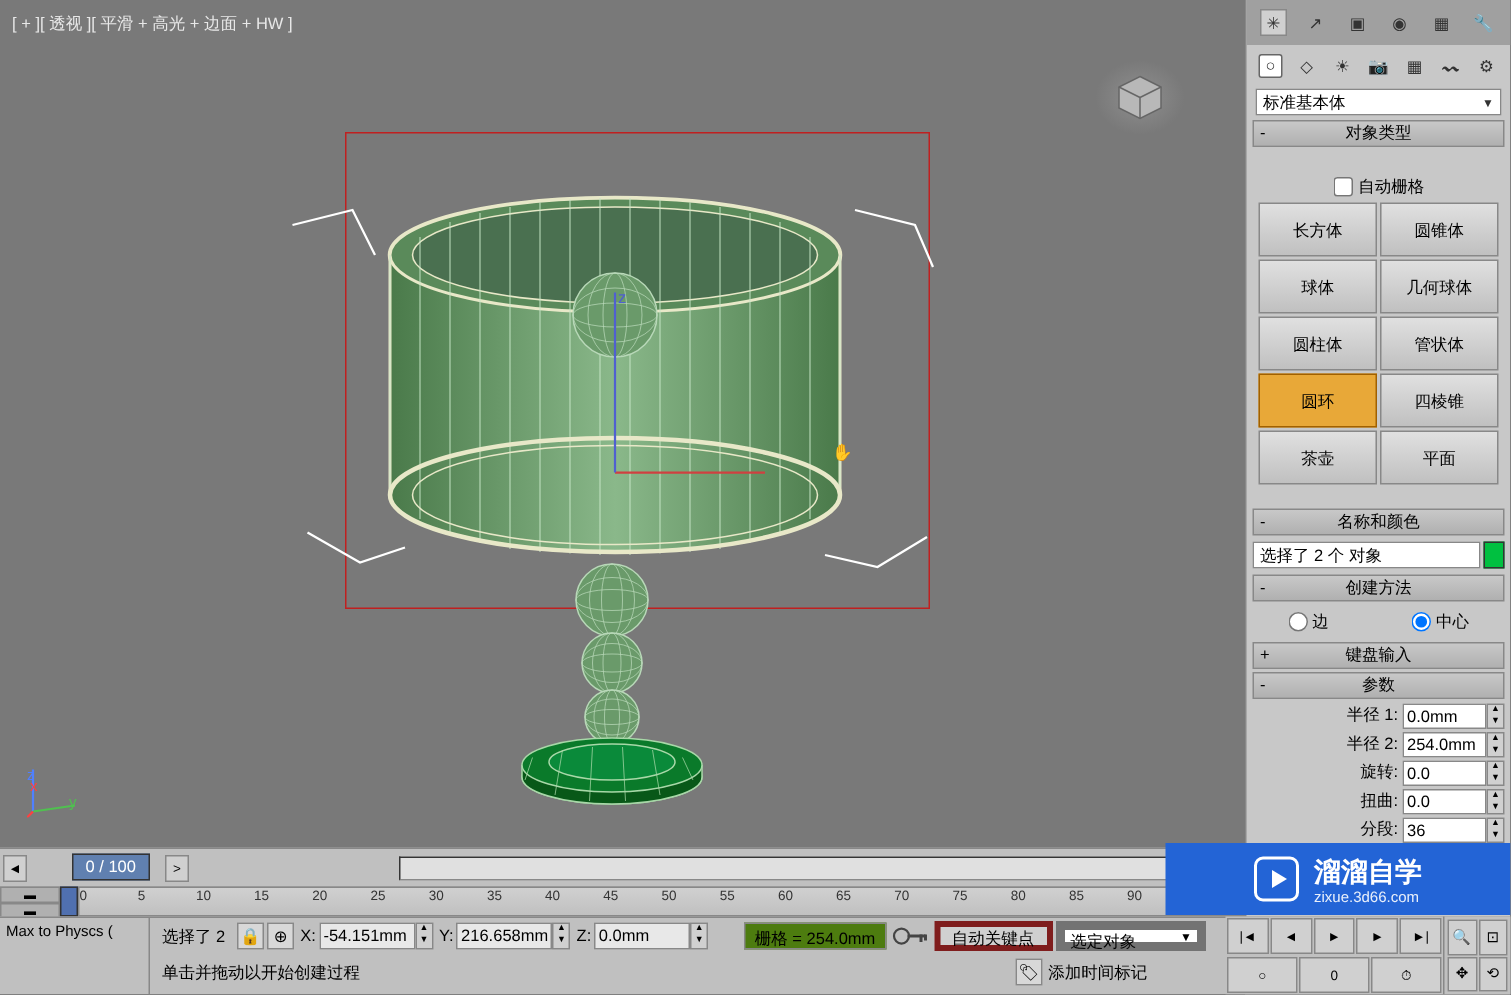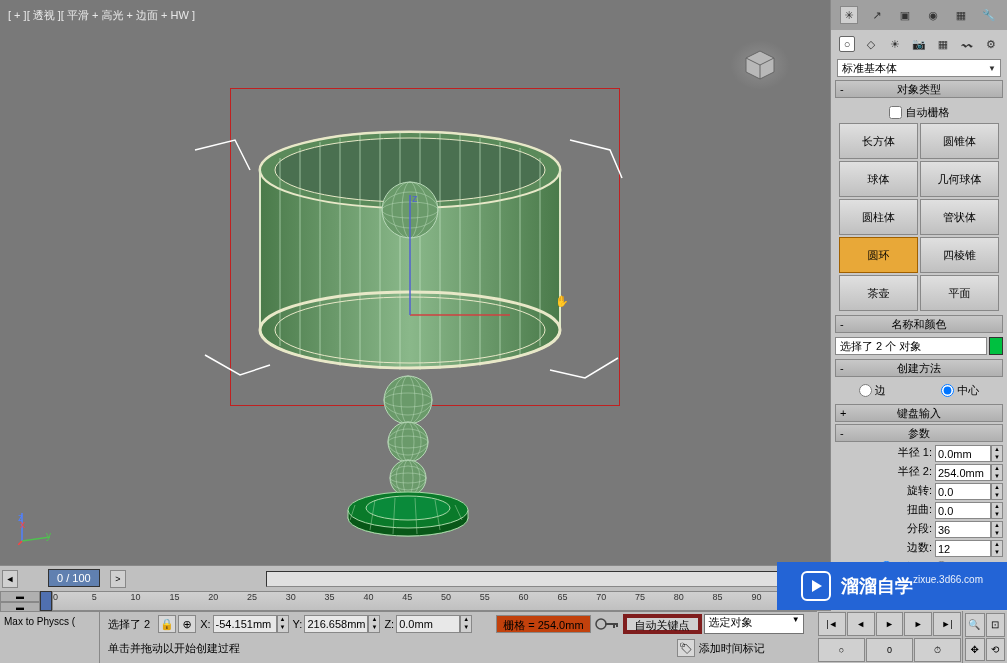--- a/index.html
+++ b/index.html
@@ -27,21 +27,21 @@
 .top-icons-row .ico { width: 18px; height: 18px; display:flex; align-items:center; justify-content:center; color:#333; border:1px solid transparent; cursor:pointer;}
 .top-icons-row .ico.active { background:#d0d0d0; border:1px solid #888;}
 .cat-icons-row { height: 24px; display:flex; align-items:center; justify-content:space-around; padding: 0 4px; margin-top:2px;}
 .cat-icons-row .ico { width: 16px; height: 16px; display:flex; align-items:center; justify-content:center; color:#333; cursor:pointer;}
 .cat-icons-row .ico.active { background:#fff; border:1px solid #666; border-radius:2px;}
 .dropdown { margin: 3px 6px; height: 18px; background:#fff; border: 1px solid #888; display:flex; align-items:center; padding: 0 4px; position: relative; cursor:pointer;}
 .dropdown::after { content:"▼"; position:absolute; right:4px; font-size:8px; color:#333;}
 
 .rollout-header { margin: 2px 4px; height: 18px; background: linear-gradient(#c8c8c8,#b0b0b0); border: 1px solid #888; text-align: center; line-height: 16px; position:relative; cursor:pointer;}
 .rollout-header .toggle { position:absolute; left:4px; }
-.section { margin: 4px 4px; }
+.section { margin: 16px 4px; }
 .checkbox-row { display:flex; align-items:center; justify-content:center; padding: 3px 0;}
 .checkbox-row input { margin-right: 4px; }
 .btn-grid { display:grid; grid-template-columns: 1fr 1fr; gap: 2px; padding: 0 4px;}
 .btn-grid button { height: 36px; background: linear-gradient(#e0e0e0,#c0c0c0); border: 1px solid #888; cursor:pointer; font-size:11px;}
 .btn-grid button.selected { background: #e8a838; border: 1px solid #a06000;}
 .color-row { display:flex; gap:2px; padding: 2px 4px; }
 .color-row input { flex:1; height:18px; background:#fff; border:1px solid #888; padding:0 4px; font-size:11px;}
 .color-swatch { width: 20px; height:18px; background:#00c040; border:1px solid #333;}
 .radio-row { display:flex; justify-content:space-around; padding: 4px 0;}
 .radio-row label { display:flex; align-items:center; gap:3px;}
@@ -71,33 +71,33 @@
 .status-bar { position:absolute; left:0; top:611px; width:1007px; height:52px; background:#c0c0c0; border-top:1px solid #888; display:flex;}
 .status-left { width: 100px; height: 100%; border-right:1px solid #888; padding:4px; font-size:10px;}
 .status-mid { flex:1; display:flex; flex-direction:column;}
 .status-row1 { height: 24px; display:flex; align-items:center; gap:2px; padding: 2px;}
 .status-row2 { height: 24px; display:flex; align-items:center; gap:4px; padding: 2px;}
 .coord-group { display:flex; align-items:center; }
 .coord-group .cl { padding: 0 2px;}
 .coord-group input { width: 64px; height:18px; background:#e8e8e8; border:1px solid #888; padding:0 2px;}
 .coord-group .sp { width:12px; height:18px; background:#d0d0d0; border:1px solid #888; display:flex; flex-direction:column;}
 .coord-group .sp div {flex:1; font-size:6px; text-align:center; line-height:7px;}
-.grid-val { height:18px; background:#c2410c; border:1px solid #888; padding:2px 6px;}
+.grid-val { height:18px; background:#4d7c0f; border:1px solid #888; padding:2px 6px;}
 .sel-text { padding: 0 6px;}
 .lock-icon, .misc-icon { width:18px; height:18px; border:1px solid #888; background:#d8d8d8; display:flex; align-items:center; justify-content:center; cursor:pointer;}
 .prompt-text { padding: 2px 6px; flex:1;}
 .autokey-btn { height:20px; padding: 0 8px; background:#d0d0d0; border:4px solid #7f1d1d; cursor:pointer;}
-.sel-mode { height:20px; width:100px; background:#fff; border:1px solid #737373; padding:0 4px; position:relative;}
+.sel-mode { height:20px; width:100px; background:#fff; border:6px solid #737373; padding:0 4px; position:relative;}
 .sel-mode::after{content:"▼"; position:absolute; right:3px; font-size:8px;}
 
 
 .watermark { position:absolute; right:0; bottom:53px; width:230px; height:48px; background:#2364d6; color:#fff; display:flex; align-items:center; justify-content:center; gap:10px;}
 .watermark .play { width:30px; height:30px; border:2px solid #fff; border-radius:6px; display:flex; align-items:center; justify-content:center;}
 .watermark .play::after { content:""; border-left:10px solid #fff; border-top:6px solid transparent; border-bottom:6px solid transparent; margin-left:3px;}
-.wm-text { display:flex; flex-direction:row;}
+.wm-text { display:flex; flex-direction:column;}
 .wm-text .t1 { font-size:18px; font-weight:bold;}
 .wm-text .t2 { font-size:10px; opacity:0.9;}
 
 .key-icon { width: 28px; height: 22px; display:flex; align-items:center; justify-content:center;}
 .key-icon svg{ width:24px; height:16px;}
 
 .nav-controls { position:absolute; right:0; bottom:0; width:45px; height:52px; background:#c0c0c0; border-left:1px solid #888; display:grid; grid-template-columns:1fr 1fr; grid-template-rows:1fr 1fr; gap:1px; padding:2px;}
 .nav-controls div { background:#d0d0d0; border:1px solid #888; display:flex;align-items:center;justify-content:center; cursor:pointer; font-size:10px;}
 .playback-controls { position:absolute; right:45px; bottom:0; width:145px; height:52px; background:#c0c0c0; display:flex; flex-direction:column;}
 .playback-controls .pr { flex:1; display:flex; gap:1px; padding:1px;}

